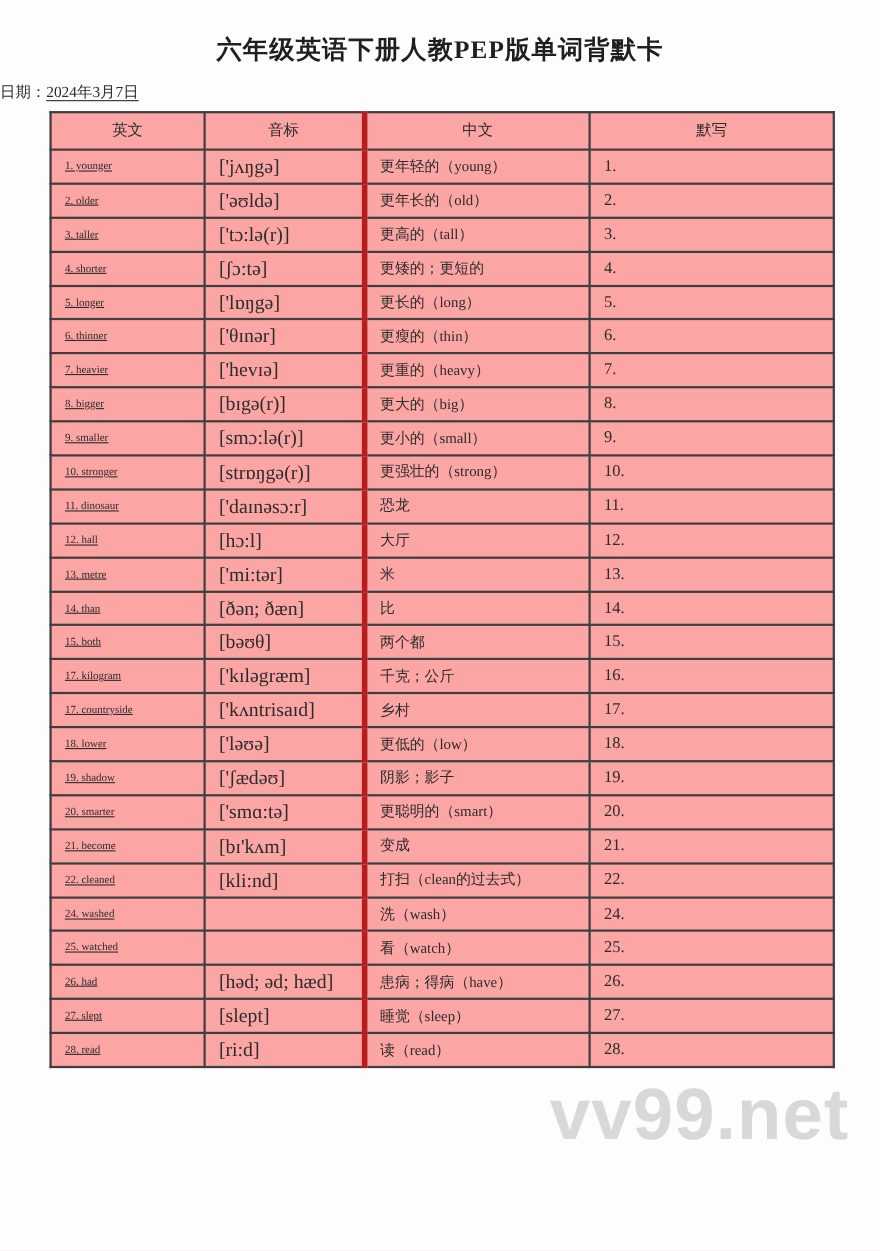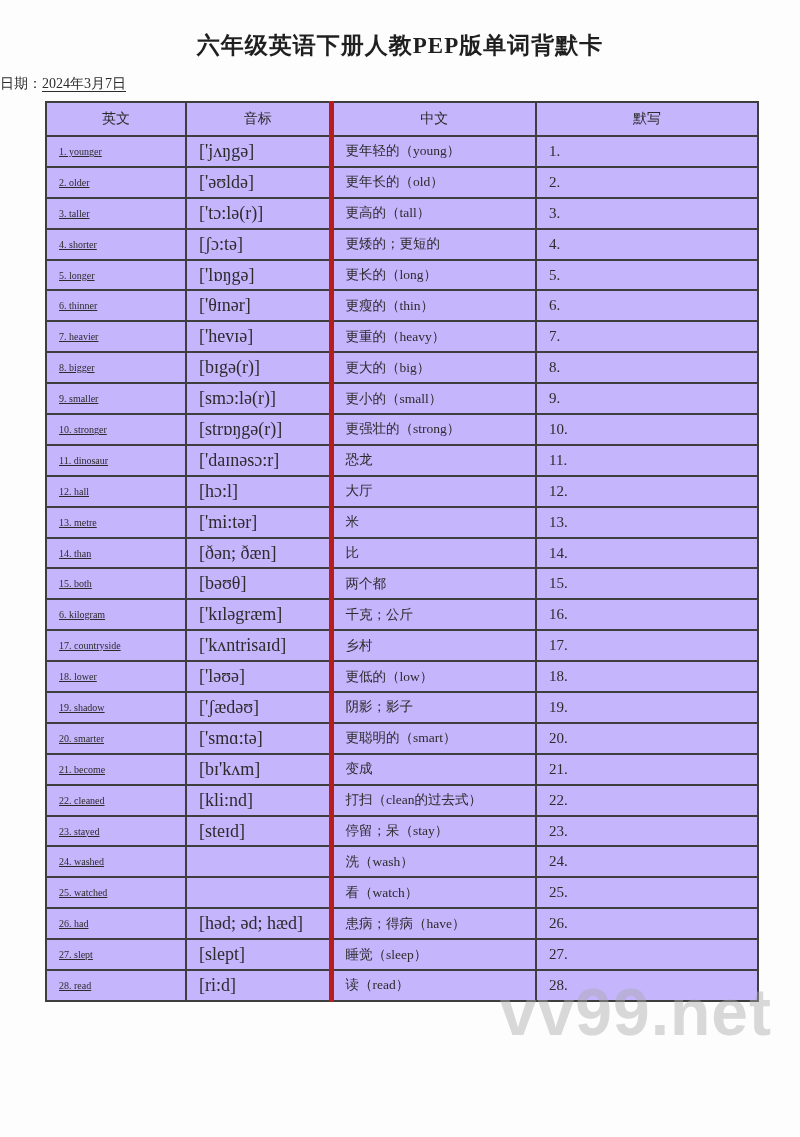--- a/index.html
+++ b/index.html
@@ -35,21 +35,21 @@
   }
   .date-value {
     text-decoration: underline;
     text-underline-offset: 3px;
   }
   table.vocab {
     margin: 8px 4px 0 45px;
     width: 712px;
     border-collapse: collapse;
     table-layout: fixed;
-    background: #c4b5fd;
+    background: #fca5a5;
     padding-left: 45px;
   }
   table.vocab, table.vocab th, table.vocab td {
     border: 2px solid #3e3e3e;
   }
   table.vocab col.c1 { width: 140px; }
   table.vocab col.c2 { width: 145px; }
   table.vocab col.c3 { width: 205px; }
   table.vocab col.c4 { width: 222px; }
   table.vocab th {
@@ -213,21 +213,21 @@
   </tr>
 
   <tr>
     <td class="c-en">15. both</td>
     <td class="c-ipa">[bəʊθ]</td>
     <td class="c-zh div-thick">两个都</td>
     <td class="c-num">15.</td>
   </tr>
 
   <tr>
-    <td class="c-en">6. kilogram</td>
+    <td class="c-en">17. kilogram</td>
     <td class="c-ipa">['kɪləgræm]</td>
     <td class="c-zh div-thick">千克；公斤</td>
     <td class="c-num">16.</td>
   </tr>
 
   <tr>
     <td class="c-en">17. countryside</td>
     <td class="c-ipa">['kʌntrisaɪd]</td>
     <td class="c-zh div-thick">乡村</td>
     <td class="c-num">17.</td>
@@ -261,26 +261,20 @@
     <td class="c-num">21.</td>
   </tr>
 
   <tr>
     <td class="c-en">22. cleaned</td>
     <td class="c-ipa">[kli:nd]</td>
     <td class="c-zh div-thick">打扫（clean的过去式）</td>
     <td class="c-num">22.</td>
   </tr>
 
-  <tr>
-    <td class="c-en">23. stayed</td>
-    <td class="c-ipa">[steɪd]</td>
-    <td class="c-zh div-thick">停留；呆（stay）</td>
-    <td class="c-num">23.</td>
-  </tr>
 
   <tr>
     <td class="c-en">24. washed</td>
     <td class="c-ipa"></td>
     <td class="c-zh div-thick">洗（wash）</td>
     <td class="c-num">24.</td>
   </tr>
 
   <tr>
     <td class="c-en">25. watched</td>

